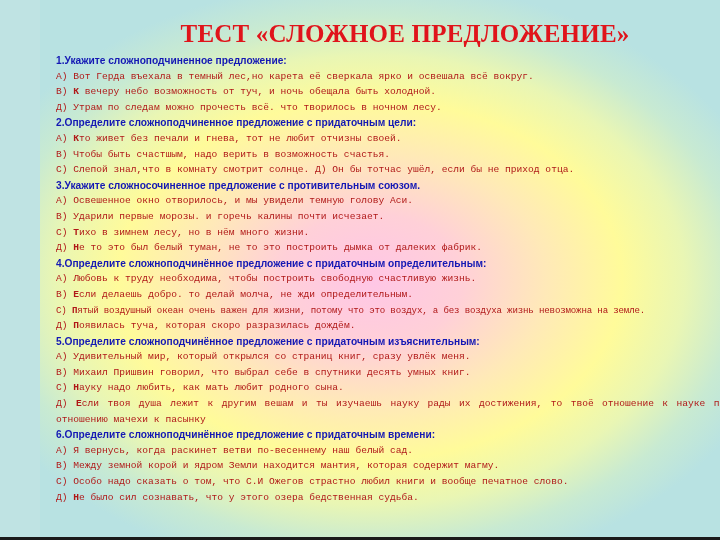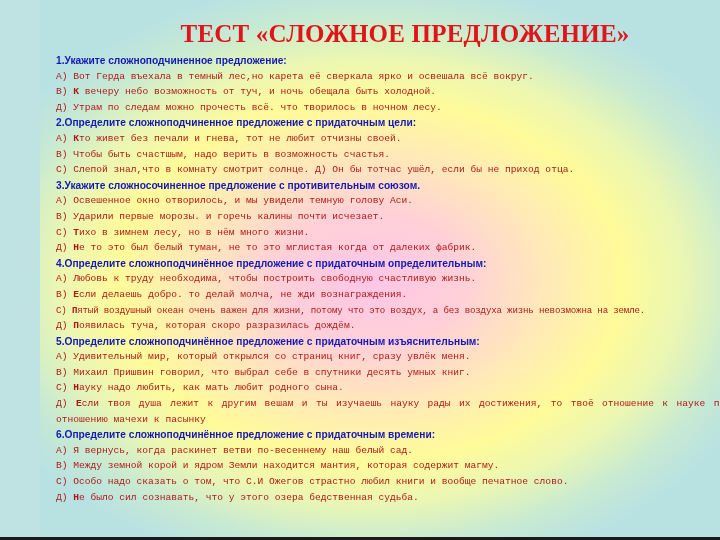--- a/index.html
+++ b/index.html
@@ -51,25 +51,25 @@
 
     <div class="row q-head">2.Определите сложноподчиненное предложение с придаточным цели:</div>
     <div class="row opt"><span>А) </span><span class="lead">К</span><span>то живет без печали и гнева, тот не любит отчизны своей.</span></div>
     <div class="row opt"><span>В) </span><span class="lead"></span><span>Чтобы быть счастшым, надо верить в возможность счастья.</span></div>
     <div class="row opt"><span>С) </span><span class="lead"></span><span>Слепой знал,что в комнату смотрит солнце. Д) Он бы тотчас ушёл, если бы не приход отца.</span></div>
 
     <div class="row q-head">3.Укажите сложносочиненное предложение с противительным союзом.</div>
     <div class="row opt"><span>А) </span><span class="lead"></span><span>Освешенное окно отворилось, и мы увидели темную голову Аси.</span></div>
     <div class="row opt"><span>В) </span><span class="lead"></span><span>Ударили первые морозы. и горечь калины почти исчезает.</span></div>
     <div class="row opt"><span>С) </span><span class="lead">Т</span><span>ихо в зимнем лесу, но в нём много жизни.</span></div>
-    <div class="row opt"><span>Д) </span><span class="lead">Н</span><span>е то это был белый туман, не то это мглистая когда от далеких фабрик.</span></div>
+    <div class="row opt"><span>Д) </span><span class="lead">Н</span><span>е то это был белый туман, не то это построить дымка от далеких фабрик.</span></div>
 
     <div class="row q-head">4.Определите сложноподчинённое предложение с придаточным определительным:</div>
     <div class="row opt"><span>А) </span><span class="lead"></span><span>Любовь к труду необходима, чтобы построить свободную счастливую жизнь.</span></div>
-    <div class="row opt"><span>В) </span><span class="lead">Е</span><span>сли делаешь добро. то делай молча, не жди вознаграждения.</span></div>
+    <div class="row opt"><span>В) </span><span class="lead">Е</span><span>сли делаешь добро. то делай молча, не жди определительным.</span></div>
     <div class="row opt" style="font-size:9.1px;letter-spacing:-0.15px;"><span>С) </span><span class="lead">П</span><span>ятый воздушный океан очень важен для жизни, потому что это воздух, а без воздуха жизнь невозможна на земле.</span></div>
     <div class="row opt"><span>Д) </span><span class="lead">П</span><span>оявилась туча, которая скоро разразилась дождём.</span></div>
 
     <div class="row q-head">5.Определите сложноподчинённое предложение с придаточным изъяснительным:</div>
     <div class="row opt"><span>А) </span><span class="lead"></span><span>Удивительный мир, который открылся со страниц книг, сразу увлёк меня.</span></div>
     <div class="row opt"><span>В) </span><span class="lead"></span><span>Михаил Пришвин говорил, что выбрал себе в спутники десять умных книг.</span></div>
     <div class="row opt"><span>С) </span><span class="lead">Н</span><span>ауку надо любить, как мать любит родного сына.</span></div>
     <div class="row opt wrap" style="width:698px;"><span>Д) </span><span class="lead">Е</span><span>сли твоя душа лежит к другим вешам и ты изучаешь науку рады их достижения, то твоё отношение к науке подобно отношению мачехи к пасынку</span></div>
 
     <div class="row q-head">6.Определите сложноподчинённое предложение с придаточным времени:</div>

